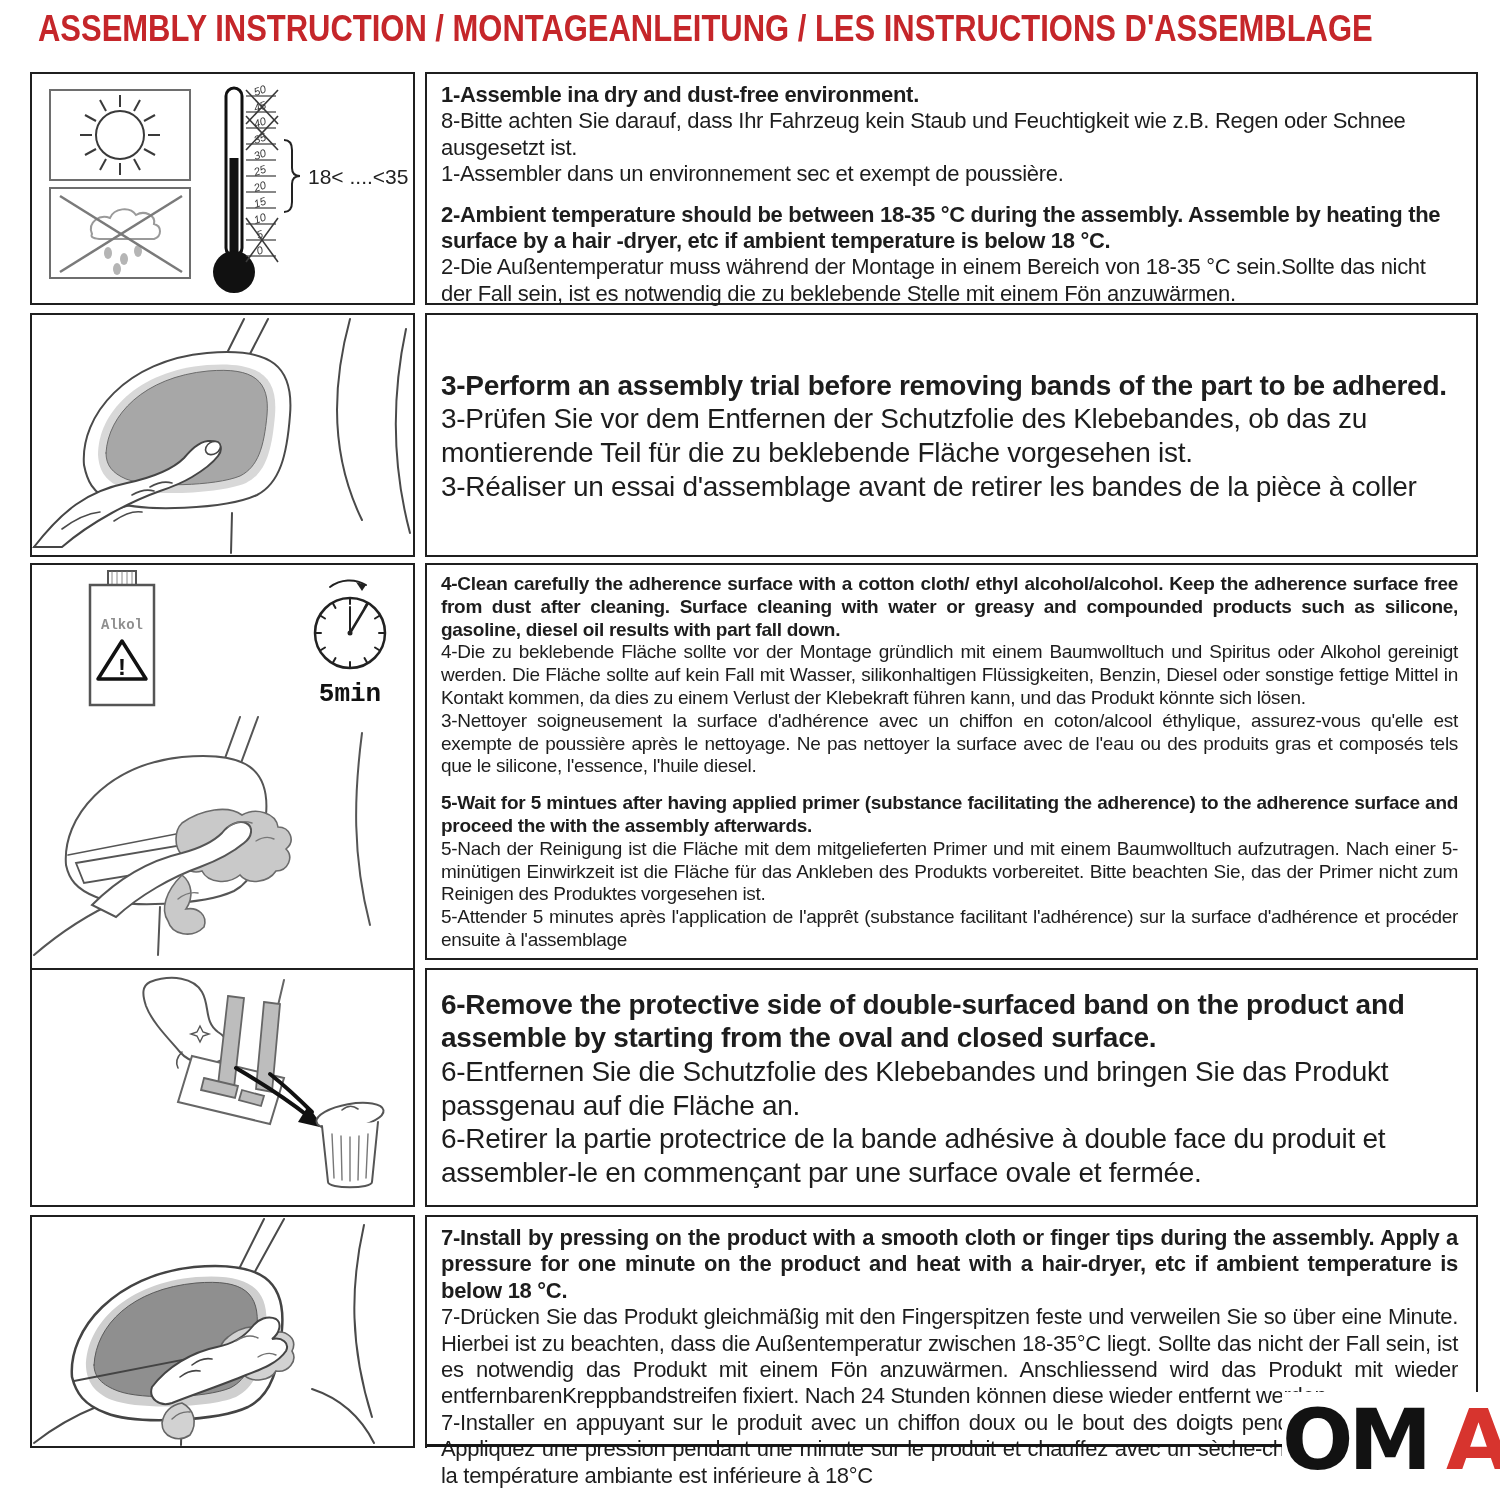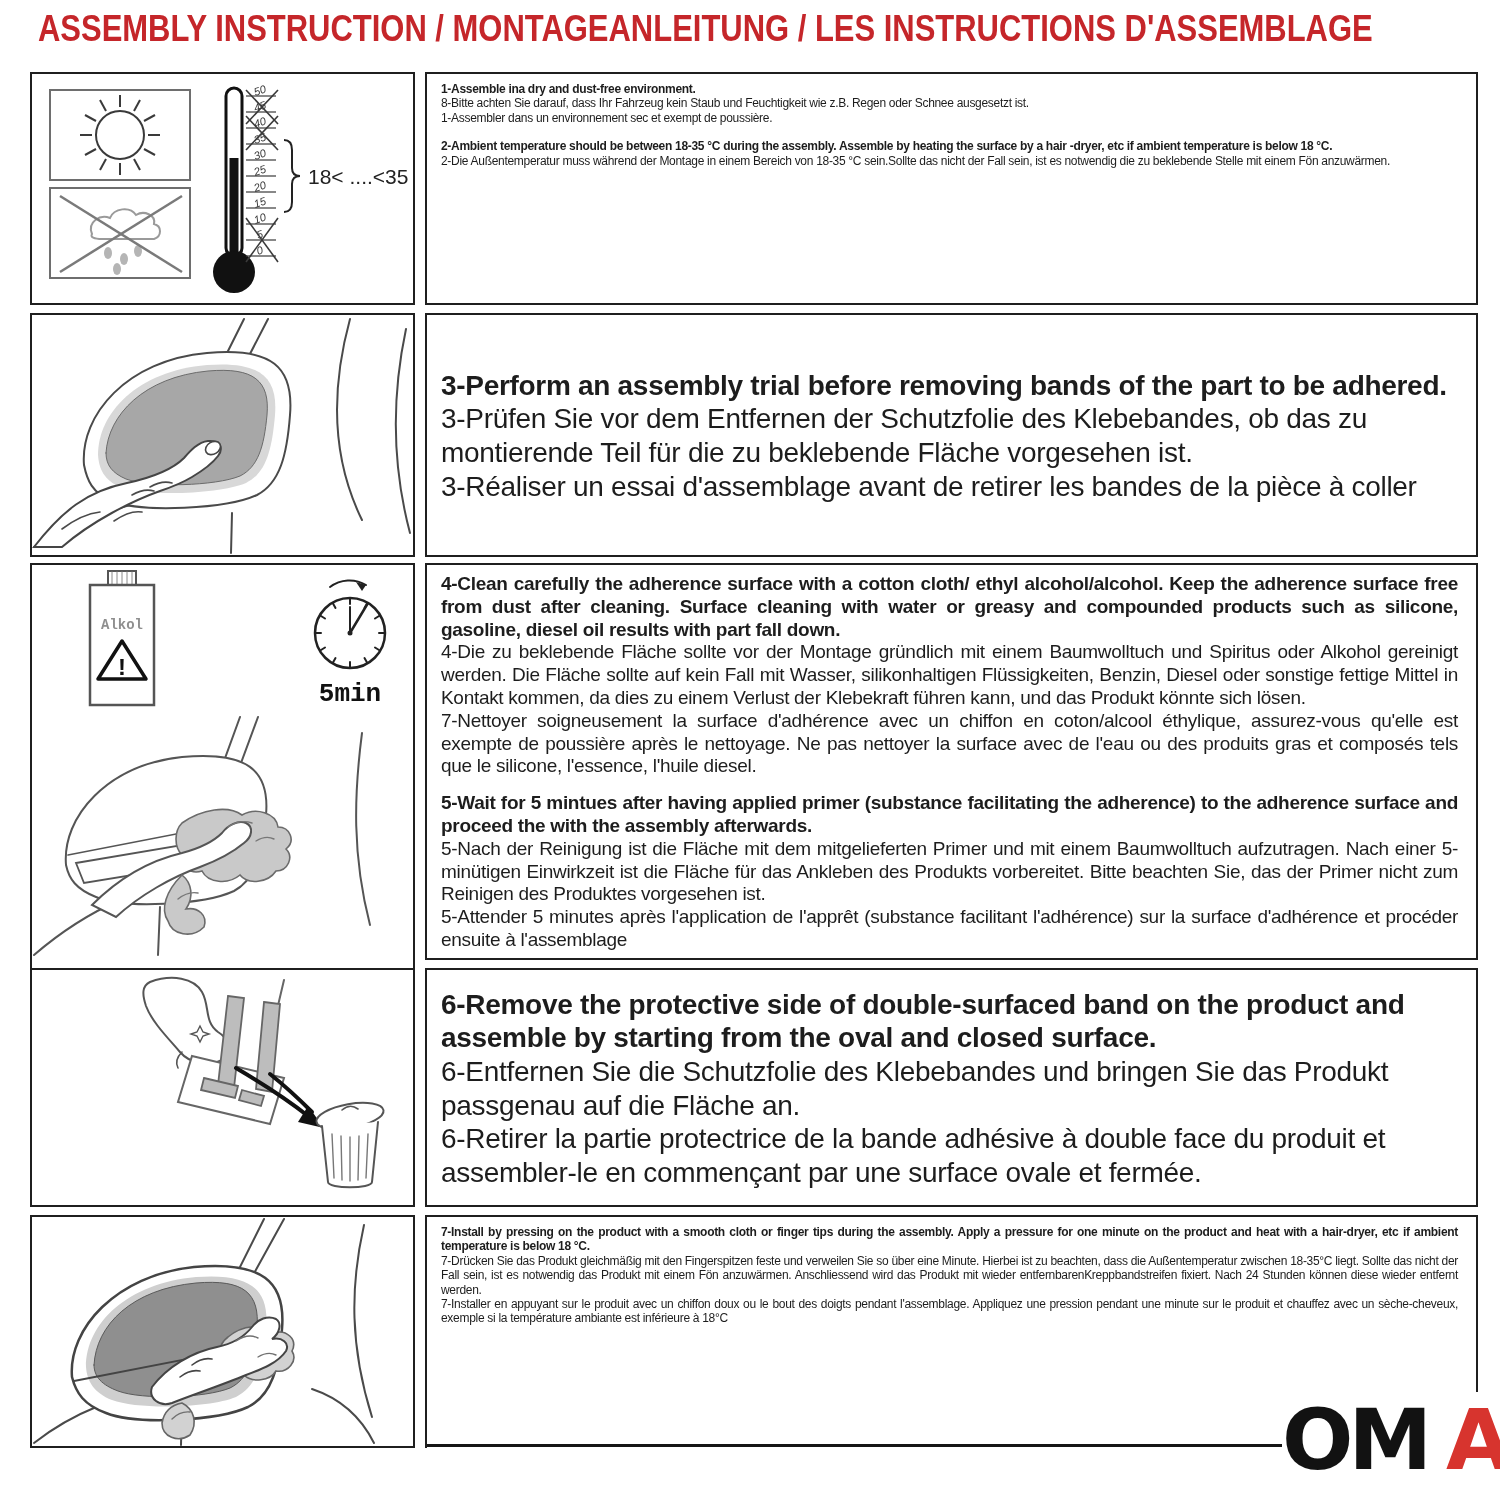--- a/index.html
+++ b/index.html
@@ -11,21 +11,21 @@
   .page{position:absolute;inset:0;border-radius:12px;}
   h1.title{
     position:absolute;left:38px;top:8px;margin:0;
     font-size:36px;font-weight:700;color:#c5262a;
     white-space:nowrap;letter-spacing:0px;
     transform:scaleX(0.86);transform-origin:left top;
   }
   .box{position:absolute;background:#fff;border:2px solid #1f1f1f;box-sizing:border-box;}
   .illus{left:30px;width:385px;}
   .text{left:425px;width:1053px;padding:8px 18px 6px 14px;}
-  .small-text{font-size:12px;line-height:1.2;letter-spacing:-0.3px;}
+  .small-text{font-size:22px;line-height:1.2;letter-spacing:-0.3px;}
   .big-text{font-size:28px;line-height:1.2;letter-spacing:-0.3px;display:flex;flex-direction:column;justify-content:center;}
   .text p{margin:0;}
   .b{font-weight:700;}
   .gap{height:14px;}
   .justify p{text-align:justify;}
   .no-bottom{border-bottom:none;}
   svg{display:block;}
   .sheet-line{position:absolute;left:427px;top:1444px;width:858px;height:3px;background:#161616;}
   .logo{
     position:absolute;left:1282px;top:1392px;width:218px;height:96px;
@@ -215,21 +215,21 @@
         <path d="M150,310 C160,318 162,332 154,344 C166,342 176,350 172,362 C160,374 140,370 136,356 C128,344 134,326 150,310 Z" fill="#c9c9c9" stroke="#6b6b6b" stroke-width="1.6"></path>
         <path d="M196,262 q12,-8 24,-4" stroke="#777" stroke-width="1.4"></path>
         <path d="M224,276 q10,-6 18,-2" stroke="#777" stroke-width="1.4"></path>
         <path d="M146,334 q10,-8 20,-6" stroke="#777" stroke-width="1.4"></path>
       </g>
     </svg>
   </div>
   <div class="box text small-text justify" style="top:563px;height:397px;font-size:19px;">
     <p class="b">4-Clean carefully the adherence surface with a cotton cloth/ ethyl alcohol/alcohol. Keep the adherence surface free from dust after cleaning. Surface cleaning with water or greasy and compounded products such as silicone, gasoline, diesel oil results with part fall down.</p>
     <p>4-Die zu beklebende Fläche sollte vor der Montage gründlich mit einem Baumwolltuch und Spiritus oder Alkohol gereinigt werden. Die Fläche sollte auf kein Fall mit Wasser, silikonhaltigen Flüssigkeiten, Benzin, Diesel oder sonstige fettige Mittel in Kontakt kommen, da dies zu einem Verlust der Klebekraft führen kann, und das Produkt könnte sich lösen.</p>
-    <p>7-Nettoyer soigneusement la surface d'adhérence avec un chiffon en coton/alcool éthylique, assurez-vous qu'elle est exempte de poussière après le nettoyage. Ne pas nettoyer la surface avec de l'eau ou des produits gras et composés tels que le silicone, l'essence, l'huile diesel.</p>
+    <p>3-Nettoyer soigneusement la surface d'adhérence avec un chiffon en coton/alcool éthylique, assurez-vous qu'elle est exempte de poussière après le nettoyage. Ne pas nettoyer la surface avec de l'eau ou des produits gras et composés tels que le silicone, l'essence, l'huile diesel.</p>
     <div class="gap"></div>
     <p class="b">5-Wait for 5 mintues after having applied primer (substance facilitating the adherence) to the adherence surface and proceed the with the assembly afterwards.</p>
     <p>5-Nach der Reinigung ist die Fläche mit dem mitgelieferten Primer und mit einem Baumwolltuch aufzutragen. Nach einer 5-minütigen Einwirkzeit ist die Fläche für das Ankleben des Produkts vorbereitet. Bitte beachten Sie, das der Primer nicht zum Reinigen des Produktes vorgesehen ist.</p>
     <p>5-Attender 5 minutes après l'application de l'apprêt (substance facilitant l'adhérence) sur la surface d'adhérence et procéder ensuite à l'assemblage</p>
   </div>
 
   <div class="box illus" style="top:968px;height:239px;">
     <svg width="381" height="235" viewBox="0 0 381 235" fill="none" stroke="#555" stroke-width="2" stroke-linecap="round">
       <path d="M252,10 L232,95" stroke="#666"></path>
       <g>

